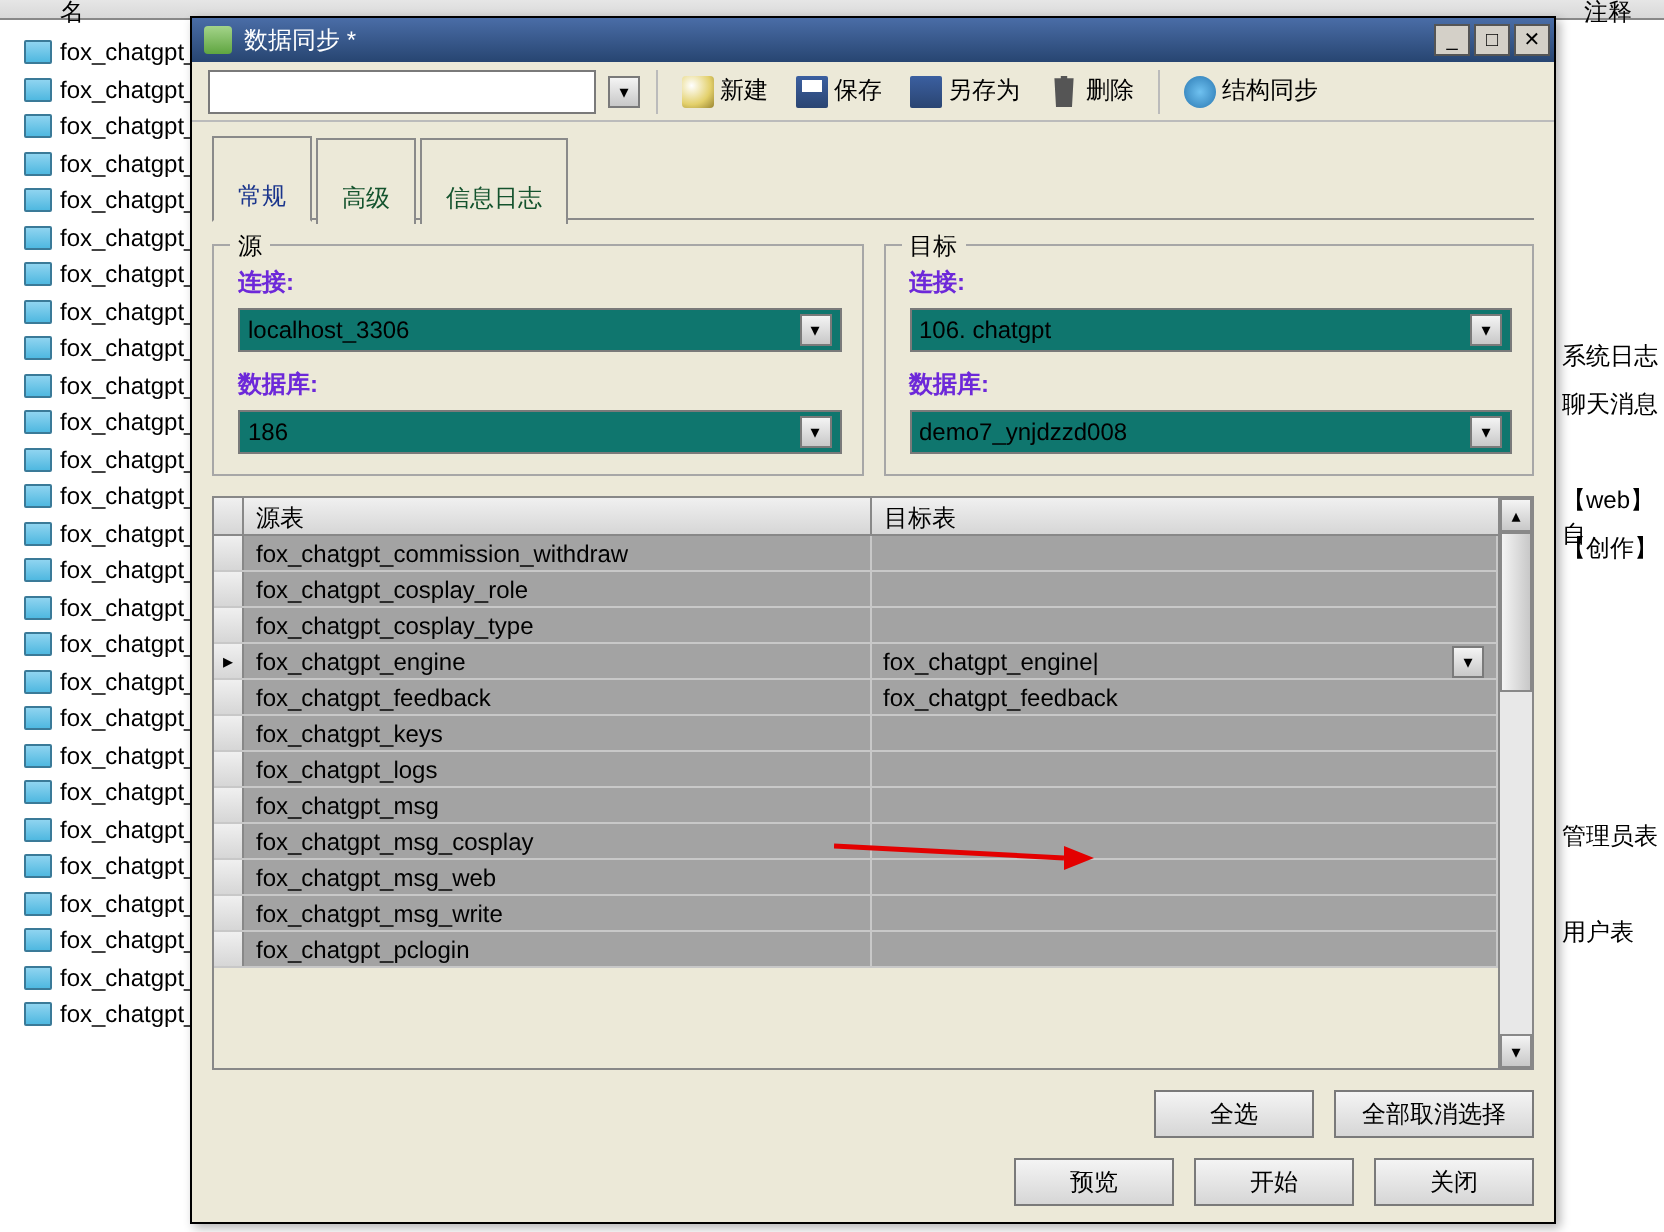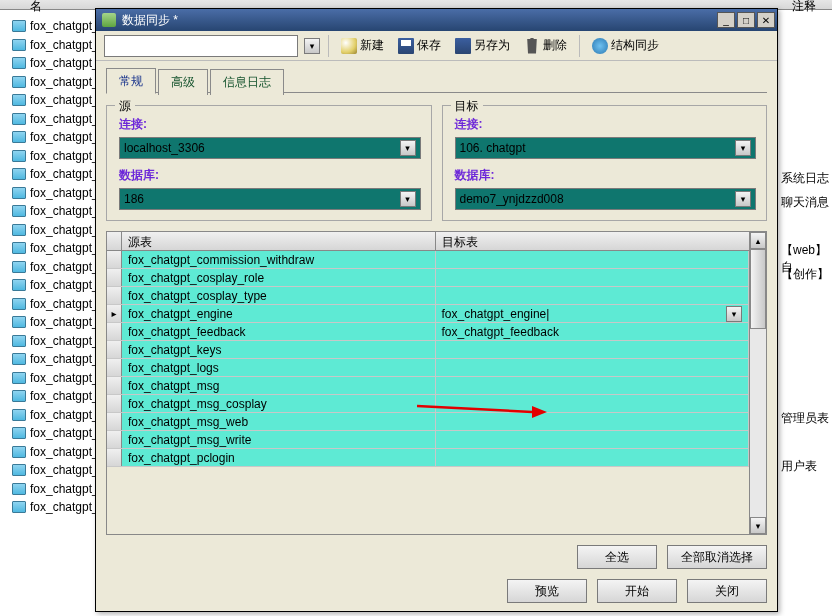--- a/index.html
+++ b/index.html
@@ -26,42 +26,42 @@
   .ticon { width: 16px; height: 16px; display: inline-block; }
   .i-new { background: radial-gradient(circle at 30% 30%,#fff,#e3d06b 60%,#9a8530); border-radius: 2px; }
   .i-save { background: linear-gradient(#3b5fa0,#2a4572); border-radius: 1px; position:relative; }
   .i-save::after { content:""; position:absolute; left:3px; top:2px; width:10px; height:6px; background:#fff; }
   .i-saveas { background: linear-gradient(#3b5fa0,#2a4572); border-radius: 1px; }
   .i-del { background: #555; clip-path: polygon(20% 10%,40% 10%,40% 0,60% 0,60% 10%,80% 10%,75% 100%,25% 100%); }
   .i-struct { background: radial-gradient(circle,#6fc1f0,#2a78b2); border-radius: 50%; }
 
   .content { flex: 1; padding: 6px 10px 8px; display: flex; flex-direction: column; overflow: hidden; }
   .tabs { display: flex; gap: 0; border-bottom: 1px solid #8a8a8a; }
-  .tab { padding: 4px 12px 3px; background: #ece9d8; border: 1px solid #8a8a8a; border-bottom: none; margin-right: 2px; margin-bottom: -1px; position: relative; top: 1px; }
+  .tab { padding: 21px 12px 3px; background: #ece9d8; border: 1px solid #8a8a8a; border-bottom: none; margin-right: 2px; margin-bottom: -1px; position: relative; top: 1px; }
   .tab.active { background: #ece9d8; border-bottom: 1px solid #ece9d8; color: #1a358c; }
   .tab.inactive { color: #14532d; top: 2px; padding-bottom: 2px; }
 
   .groups { display: flex; gap: 10px; margin-top: 12px; }
   .group { flex: 1; border: 1px solid #a7a7a7; padding: 10px 10px 10px 12px; position: relative; }
   .group-title { position: absolute; top: -8px; left: 8px; background: #ece9d8; padding: 0 4px; }
   .label { color: #6d28d9; margin-bottom: 4px; display: block; font-weight: bold; }
   .select { width: 100%; height: 22px; background: #0f766e; border: 1px solid #7a7a7a; display: flex; align-items: center; padding: 0 4px; justify-content: space-between; }
   .dropbtn { width: 16px; height: 16px; background: linear-gradient(#f4f4f4,#c8c8c8); border: 1px solid #7a7a7a; display:flex; align-items:center; justify-content:center; font-size: 9px; }
   .select .val { white-space: nowrap; overflow:hidden; }
 
   .table-wrap { flex: 1; border: 1px solid #888; margin-top: 10px; display: flex; overflow: hidden; position: relative; }
   .tbl { flex: 1; display: flex; flex-direction: column; overflow: hidden; }
   .thead { display: flex; background: linear-gradient(#f0f0f0,#d6d6d6); border-bottom: 1px solid #888; height: 19px; }
   .gutter-head { width: 15px; border-right: 1px solid #888; background: linear-gradient(#f0f0f0,#d6d6d6); }
   .th { flex: 1; padding: 2px 6px; border-right: 1px solid #888; }
   .th:last-child { border-right: none; }
   .tbody { flex: 1; overflow: hidden; }
   .row { display: flex; height: 18px; border-bottom: 1px solid #c8c8c8; }
   .gutter { width: 15px; border-right: 1px solid #888; background: linear-gradient(#f0f0f0,#d6d6d6); display:flex; align-items:center; justify-content:center; font-size:10px; }
-  .cell { flex: 1; padding: 1px 6px; border-right: 1px solid #c8c8c8; background: #5eead4; display:flex; align-items:center; }
+  .cell { flex: 1; padding: 1px 6px; border-right: 1px solid #c8c8c8; background: #a3a3a3; display:flex; align-items:center; }
   .cell.input { justify-content: space-between; }
   .vscroll { width: 17px; background: #e8e8e8; border-left: 1px solid #888; display:flex; flex-direction:column; }
   .sbtn { height: 17px; background: linear-gradient(#f4f4f4,#c8c8c8); border: 1px solid #888; display:flex; align-items:center; justify-content:center; font-size:9px; }
   .strack { flex:1; background:#e8e8e8; position:relative; }
   .sthumb { position:absolute; left:0; right:0; top:0; height:80px; background: linear-gradient(90deg,#f4f4f4,#c8c8c8); border:1px solid #888; }
 
   .btn-row { display: flex; justify-content: flex-end; gap: 10px; margin-top: 10px; }
   .btn { width: 80px; height: 24px; background: linear-gradient(#f4f4f4,#d6d6d6); border: 1px solid #7a7a7a; display:flex; align-items:center; justify-content:center; cursor:pointer; }
 
   .arrow { position:absolute; left:310px; top:168px; width:130px; height:20px; pointer-events:none; }

